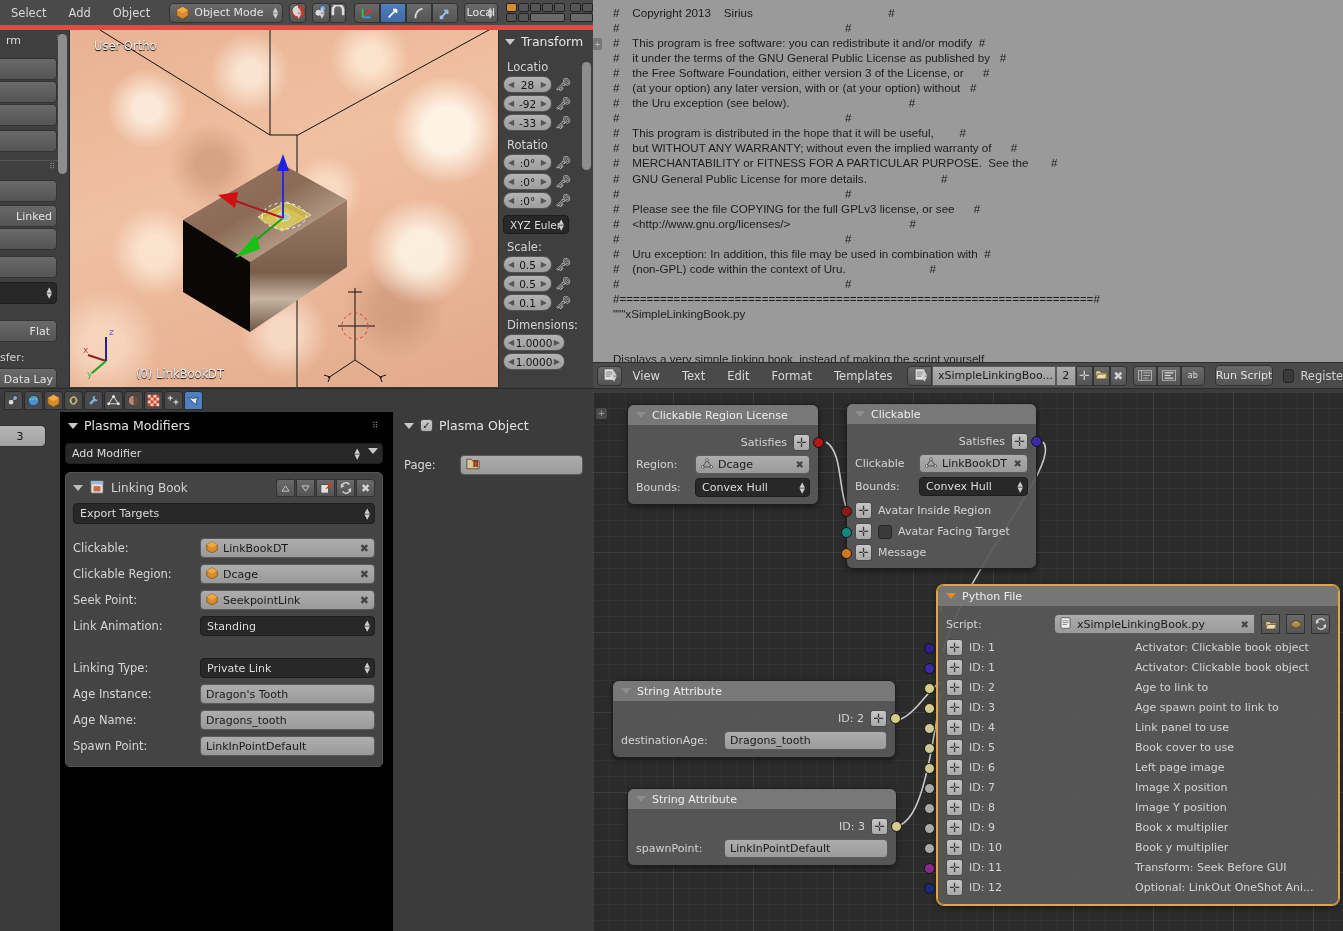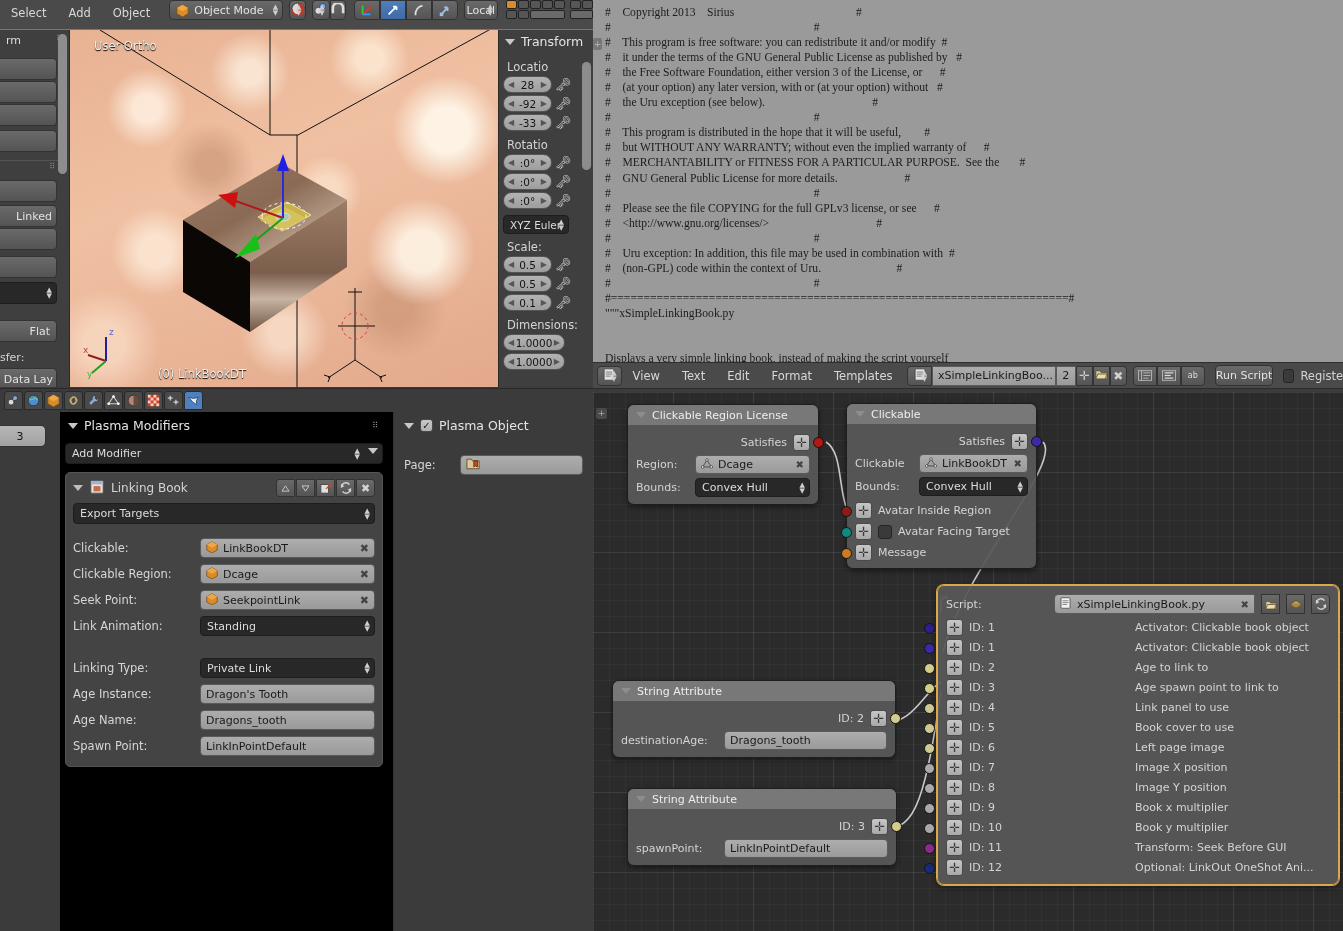--- a/index.html
+++ b/index.html
@@ -1,21 +1,21 @@
 <!DOCTYPE html>
 <html><head>
 <meta charset="utf-8">
 <style>
   * { box-sizing: border-box; margin:0; padding:0; }
   html,body { width:1343px; height:931px; overflow:hidden; background:#3b3b3b;
               font-family:"DejaVu Sans", sans-serif; font-size:11px; color:#d4d4d4; }
   .root { position:relative; width:1343px; height:931px; }
 
   
-  .hdr { background:#4a4a4a; border-bottom:1px solid #ef4444; display:flex; }
+  .hdr { background:#4a4a4a; border-bottom:5px solid #ef4444; display:flex; align-items:center; }
   .menuitem { padding:0 11px; color:#d8d8d8; font-size:11.5px; line-height:26px; white-space:nowrap; }
   .btn { background:linear-gradient(#6a6a6a,#545454); border:1px solid #333; border-radius:4px;
          color:#e2e2e2; display:flex; align-items:center; justify-content:center; height:20px;
          font-size:11px; white-space:nowrap; }
   .darkfield { background:#282828; border:1px solid #1d1d1d; border-radius:4px; color:#dcdcdc;
          display:flex; align-items:center; height:20px; font-size:11px; padding:0 6px; }
   .lightfield { background:linear-gradient(#adadad,#9a9a9a); border:1px solid #5a5a5a; border-radius:4px;
          color:#1a1a1a; display:flex; align-items:center; height:20px; font-size:11px; padding:0 5px; }
   .numfield { background:linear-gradient(#b3b3b3,#9e9e9e); border:1px solid #555; border-radius:9px;
          color:#141414; display:flex; align-items:center; justify-content:center; height:17px;
@@ -65,22 +65,22 @@
   .panel-title { display:flex; align-items:center; gap:6px; font-size:12.5px; color:#e4e4e4; }
   .proprow { display:flex; align-items:center; margin-top:6px; }
   .proplabel { font-size:11.5px; color:#d6d6d6; }
 
   .tri { width:0;height:0;border-left:5px solid transparent;border-right:5px solid transparent;
       border-top:6px solid #c8c8c8; }
 
   
   #texteditor { position:absolute; left:593px; top:0; width:750px; height:362px; background:#9a9a9a;
      overflow:hidden; }
-  #codearea { position:absolute; left:12px; top:5px; white-space:pre; color:#1c1c1c;
-     font-family:Liberation Serif, serif; font-size:11.6px; line-height:15.05px; }
+  #codearea { position:absolute; left:20px; top:5px; white-space:pre; color:#1c1c1c;
+     font-family:Liberation Sans, sans-serif; font-size:11.6px; line-height:15.05px; }
   #te-hdr { position:absolute; left:593px; top:362px; width:750px; height:27px;
      background:#4a4a4a; border-top:1px solid #2e2e2e; border-bottom:1px solid #2c2c2c;
      display:flex; align-items:center; gap:0; }
 
   .icobox { width:19px;height:19px;border-radius:3px;display:flex;align-items:center;
      justify-content:center;flex:none; }
 </style>
 </head>
 <body>
 
@@ -266,21 +266,21 @@
 
     <svg width="60" height="60" style="position:absolute;left:8px;bottom:8px;">
       <line x1="28" y1="42" x2="10" y2="36" stroke="#8a2020" stroke-width="2"></line>
       <line x1="28" y1="42" x2="28" y2="18" stroke="#2020a0" stroke-width="2"></line>
       <line x1="28" y1="42" x2="14" y2="54" stroke="#20a020" stroke-width="2"></line>
       <text x="5" y="34" fill="#c04040" font-size="9" font-family="DejaVu Sans">x</text>
       <text x="31" y="16" fill="#6060d0" font-size="9" font-family="DejaVu Sans">z</text>
       <text x="9" y="58" fill="#40b040" font-size="9" font-family="DejaVu Sans">y</text>
     </svg>
     <div style="position:absolute;left:24px;top:9px;color:#efefef;font-size:11.5px;text-shadow:0 1px 1px #000;">User Ortho</div>
-    <div style="position:absolute;left:88px;bottom:6px;color:#efefef;font-size:11.5px;text-shadow:0 1px 1px #000;">(0) LinkBookDT</div>
+    <div style="position:absolute;left:66px;bottom:6px;color:#efefef;font-size:11.5px;text-shadow:0 1px 1px #000;">(0) LinkBookDT</div>
   </div>
 
   <div style="position:absolute;left:498px;top:30px;width:95px;height:357px;background:#3f3f3f;border-left:1px solid #2b2b2b;overflow:hidden;">
     <div class="panel-title" style="padding:4px 6px 2px;">
       <span class="tri"></span>
       <span>Transform</span>
     </div>
 
     <div style="padding:4px 8px 0 4px;">
       <div style="font-size:11.5px;margin:5px 0 2px 4px;">Locatio</div>
@@ -858,20 +858,24 @@
         <div class="noderow">
           <span style="font-size:11px;width:82px;">spawnPoint:</span>
           <span class="lightfield" style="flex:1;height:19px;">
             <span>LinkInPointDefault</span>
           </span>
         </div>
       </div>
     </div>
 
     <div class="node" style="left:344px;top:193px;width:402px;border-color:#d8a84a;box-shadow:0 0 0 1px #d8a84a,0 2px 6px rgba(0,0,0,.5);">
+      <div class="node-hdr" style="background:rgba(120,120,120,.95);">
+        <span style="width:0;height:0;border-left:5px solid transparent;border-right:5px solid transparent;border-top:6px solid #e08a20;"></span>
+        <span>Python File</span>
+      </div>
       <div class="node-body" style="padding:5px 8px 8px;">
         <div class="noderow" style="margin-top:3px;">
           <span style="font-size:11px;width:102px;">Script:</span>
           <span class="lightfield" style="flex:1;gap:6px;position:relative;height:20px;border-radius:4px 0 0 4px;">
             <span><svg width="11" height="12" viewBox="0 0 14 16">
                   <rect x="1" y="1" width="12" height="14" rx="1" fill="#f2f2f2" stroke="#444"></rect>
                   <g stroke="#666">
                     <line x1="3" y1="5" x2="11" y2="5"></line>
                     <line x1="3" y1="7.5" x2="11" y2="7.5"></line>
                     <line x1="3" y1="10" x2="9" y2="10"></line>

